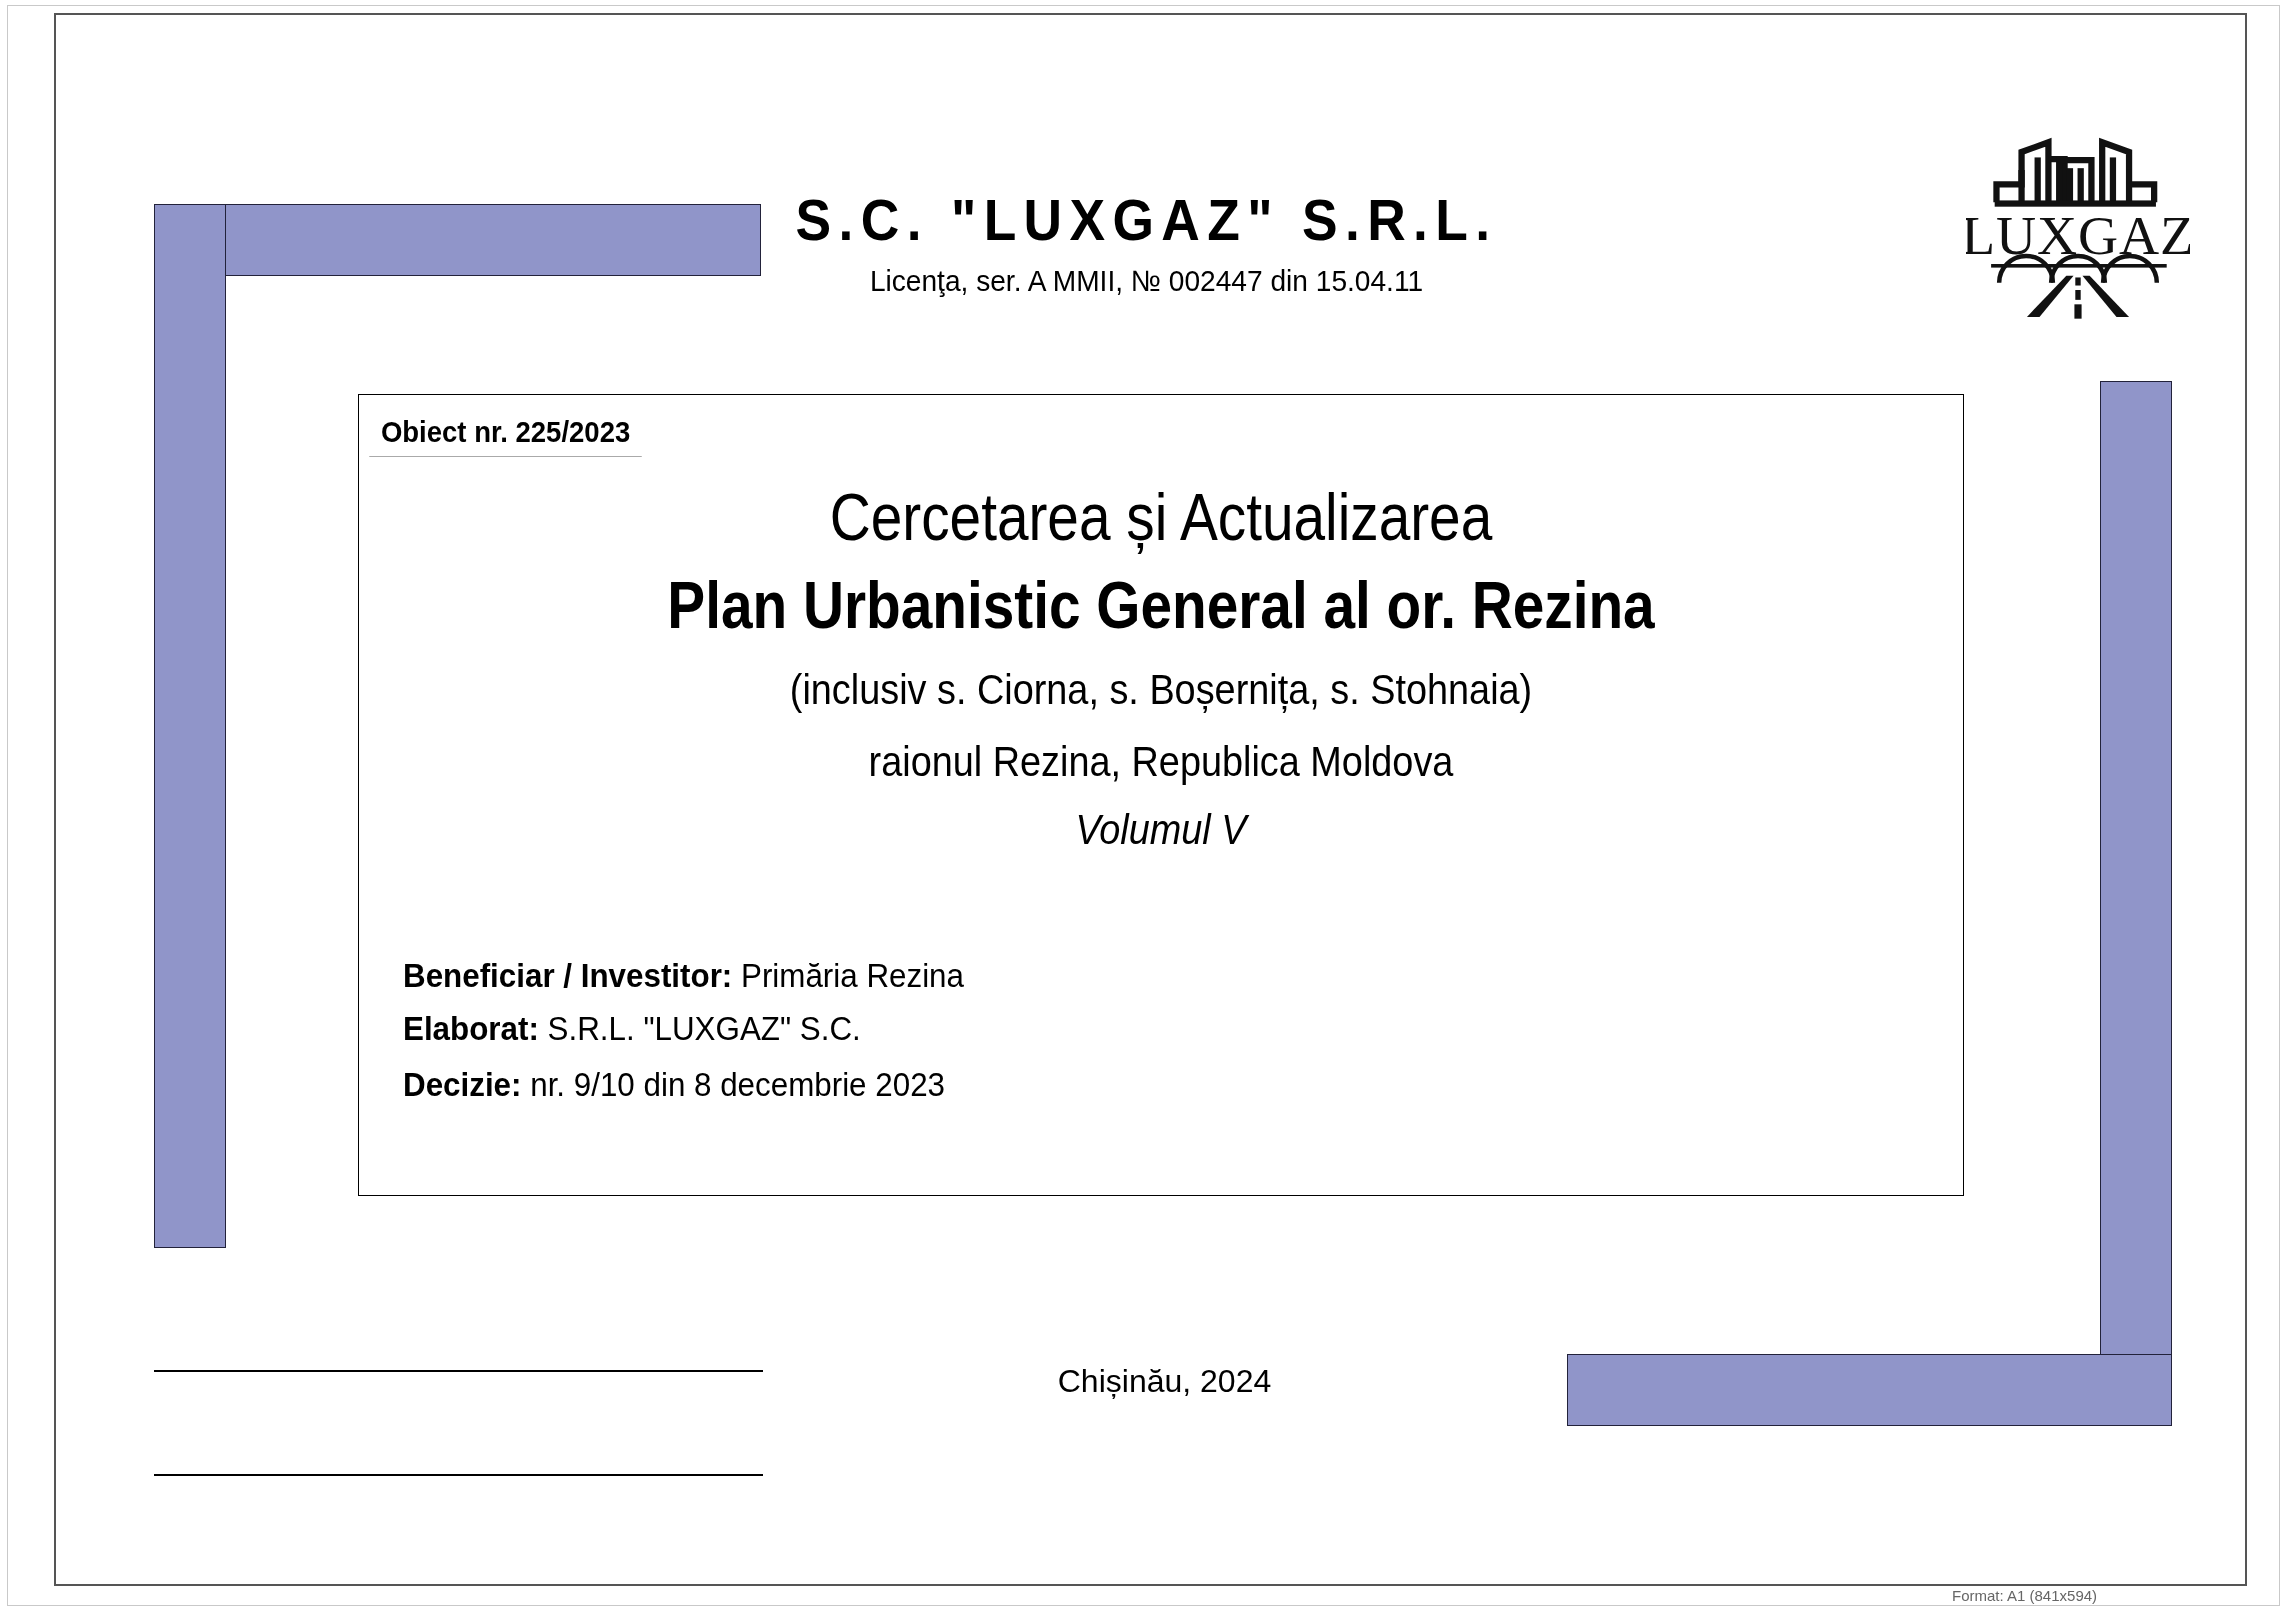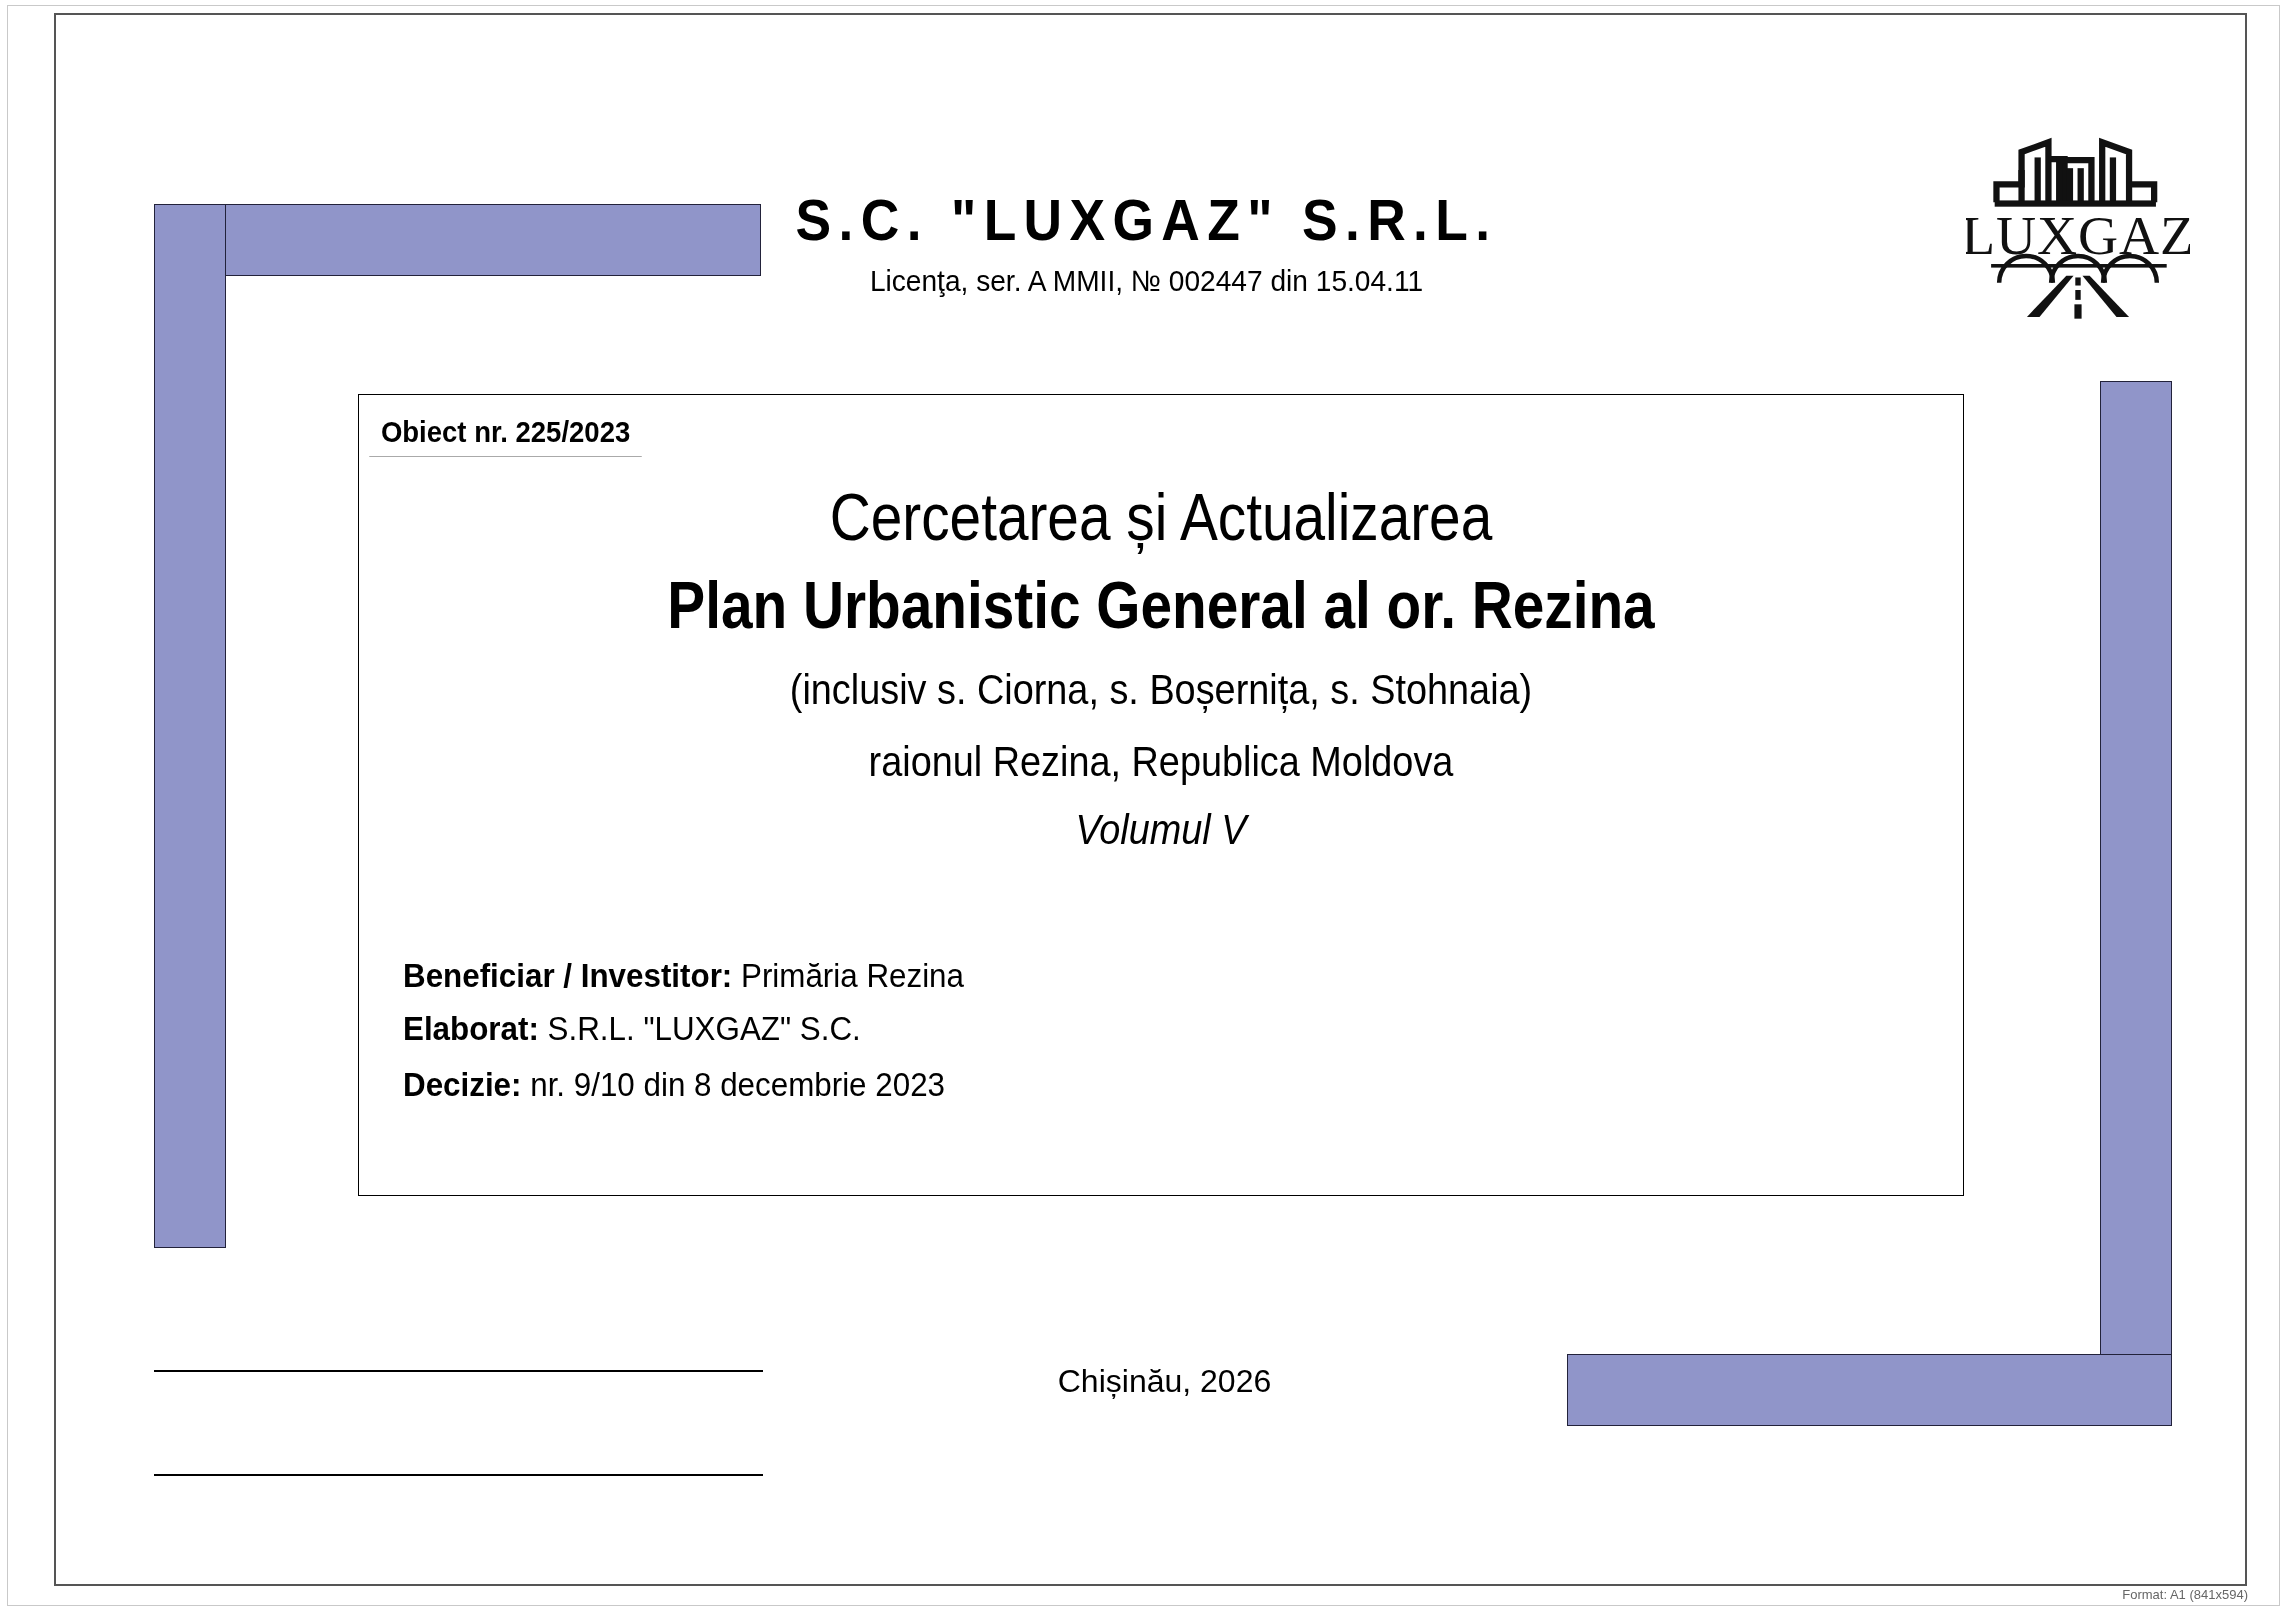--- a/index.html
+++ b/index.html
@@ -222,22 +222,21 @@
     width: 537px;
     text-align: center;
     font-size: 32px;
   }
 
   .format-note {
     position: absolute;
     left: 1952px;
     top: 1587px;
     width: 296px;
-    text-align: right;
-    font-size: 13px;
+    font-size: 15px;
     color: #666666;
     white-space: nowrap;
   }
 </style>
 </head>
 <body>
 
 <div class="page">
 
   <div class="outer-frame"></div>
@@ -325,17 +324,17 @@
         <span class="meta-label">Decizie:</span>
         <span class="meta-value">nr. 9/10 din 8 decembrie 2023</span>
       </div>
     </div>
 
   </div>
 
   <div class="sig-line sig-line-1"></div>
   <div class="sig-line sig-line-2"></div>
 
-  <div class="footer-city">Chișinău, 2026</div>
+  <div class="footer-city">Chișinău, 2024</div>
   <div class="format-note">Format: A1 (841x594)</div>
 
 </div>
 
 
 </body></html>

